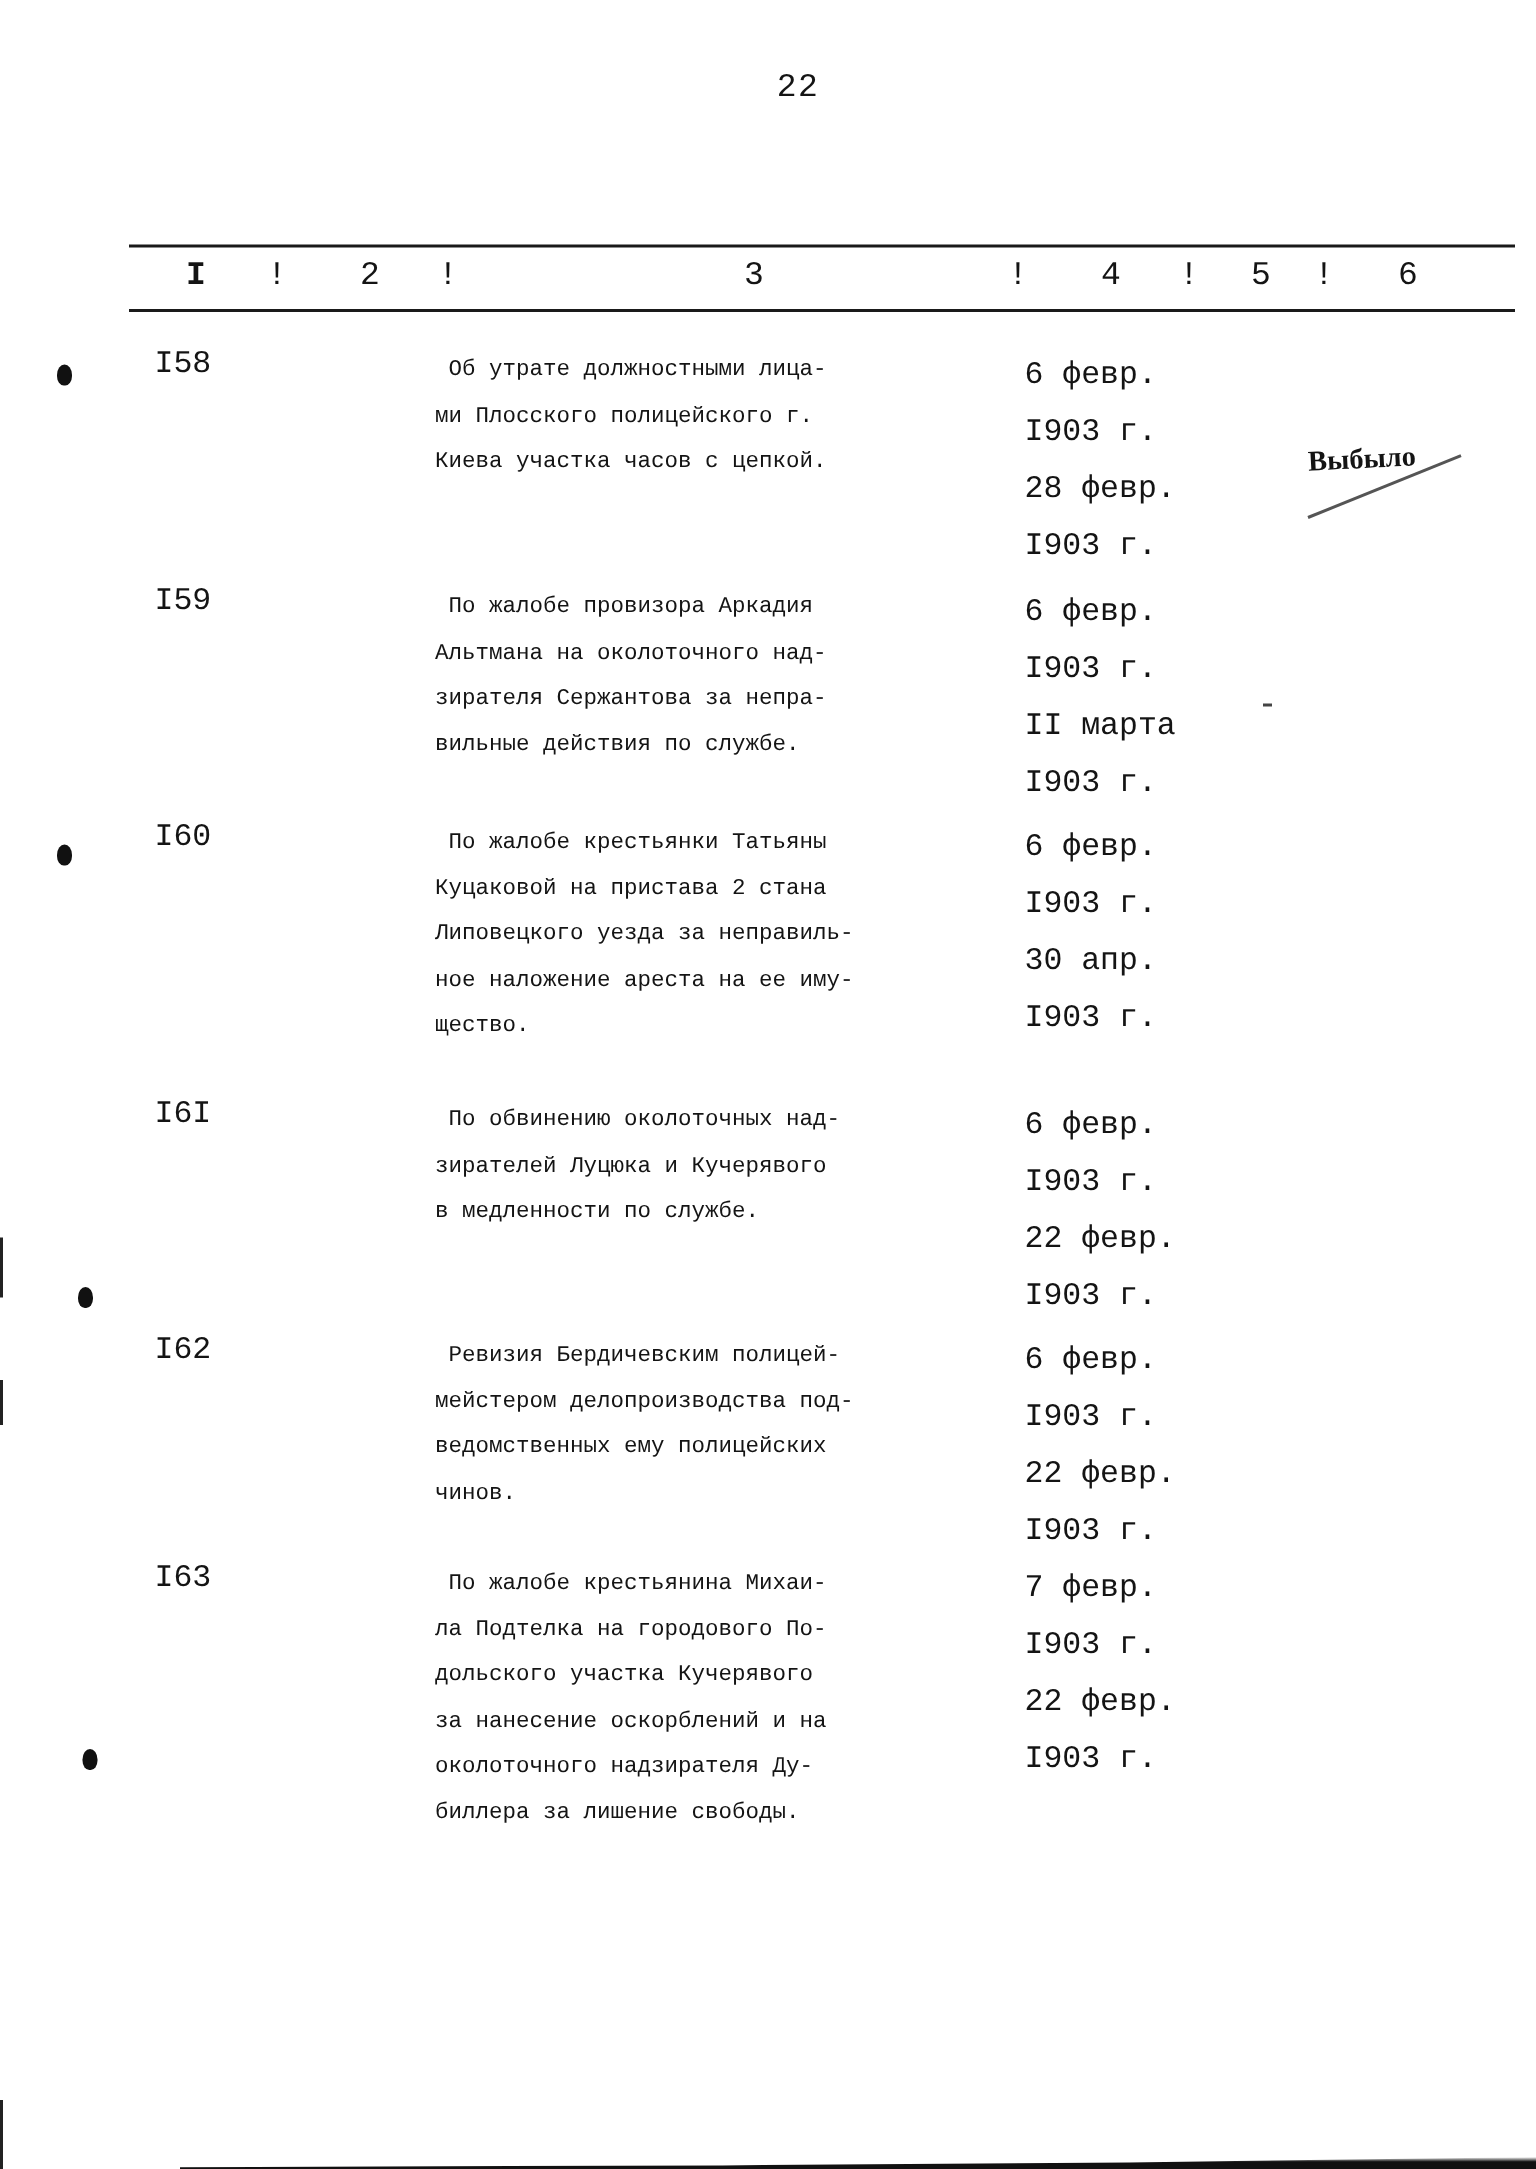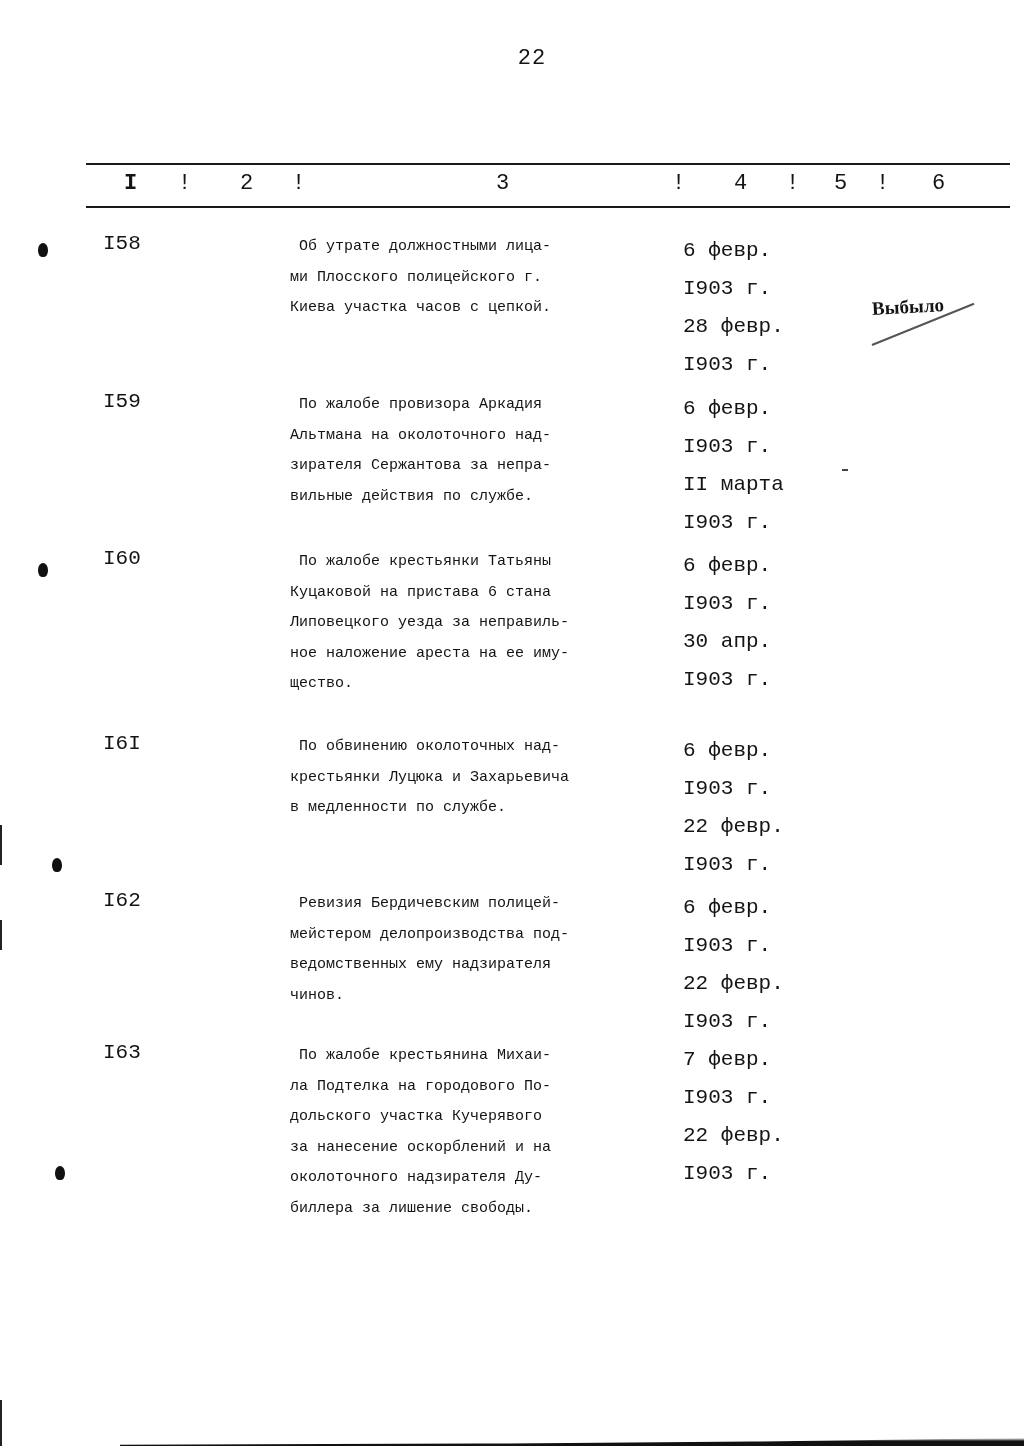--- a/index.html
+++ b/index.html
@@ -167,46 +167,46 @@
 вильные действия по службе.</div>
     <div class="entry-dates">6 февр.
 I903 г.
 II марта
 I903 г.</div>
   </div>
 
   <div class="entry" style="top:547px;">
     <div class="entry-no">I60</div>
     <div class="entry-desc"> По жалобе крестьянки Татьяны
-Куцаковой на пристава 6 стана
+Куцаковой на пристава 2 стана
 Липовецкого уезда за неправиль-
 ное наложение ареста на ее иму-
 щество.</div>
     <div class="entry-dates">6 февр.
 I903 г.
 30 апр.
 I903 г.</div>
   </div>
 
   <div class="entry" style="top:732px;">
     <div class="entry-no">I6I</div>
     <div class="entry-desc"> По обвинению околоточных над-
-крестьянки Луцюка и Захарьевича
+зирателей Луцюка и Кучерявого
 в медленности по службе.</div>
     <div class="entry-dates">6 февр.
 I903 г.
 22 февр.
 I903 г.</div>
   </div>
 
   <div class="entry" style="top:889px;">
     <div class="entry-no">I62</div>
     <div class="entry-desc"> Ревизия Бердичевским полицей-
 мейстером делопроизводства под-
-ведомственных ему надзирателя
+ведомственных ему полицейских
 чинов.</div>
     <div class="entry-dates">6 февр.
 I903 г.
 22 февр.
 I903 г.</div>
   </div>
 
   <div class="entry" style="top:1041px;">
     <div class="entry-no">I63</div>
     <div class="entry-desc"> По жалобе крестьянина Михаи-

